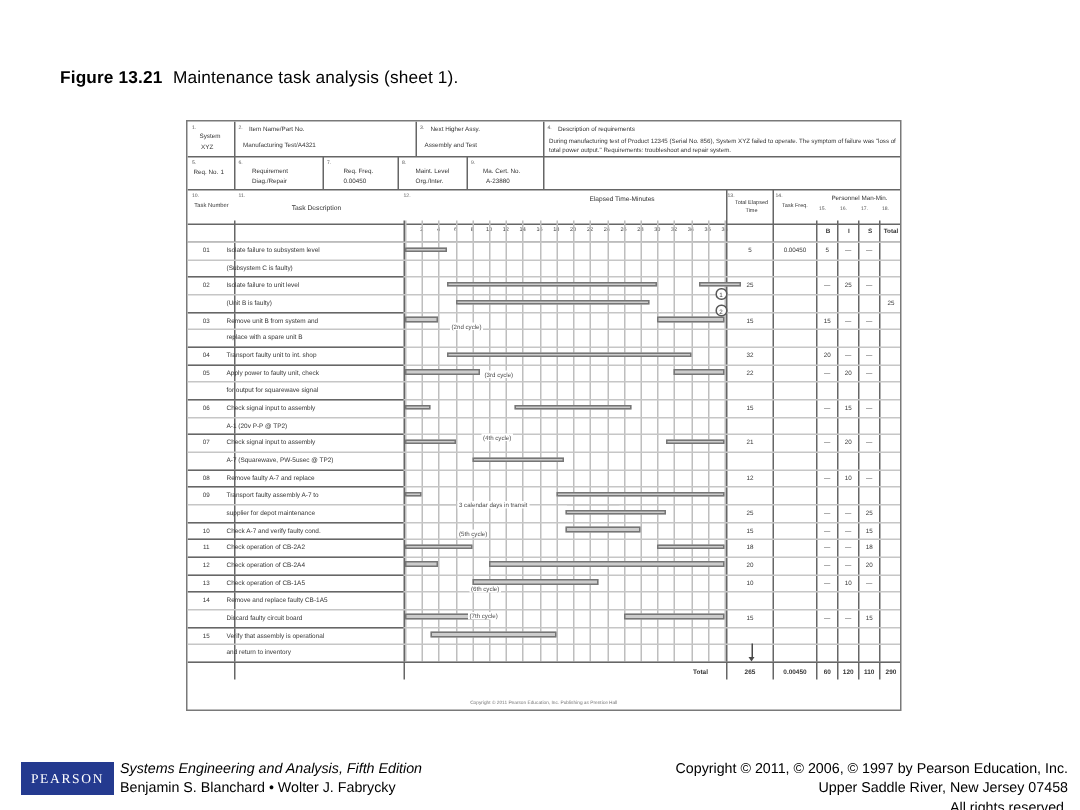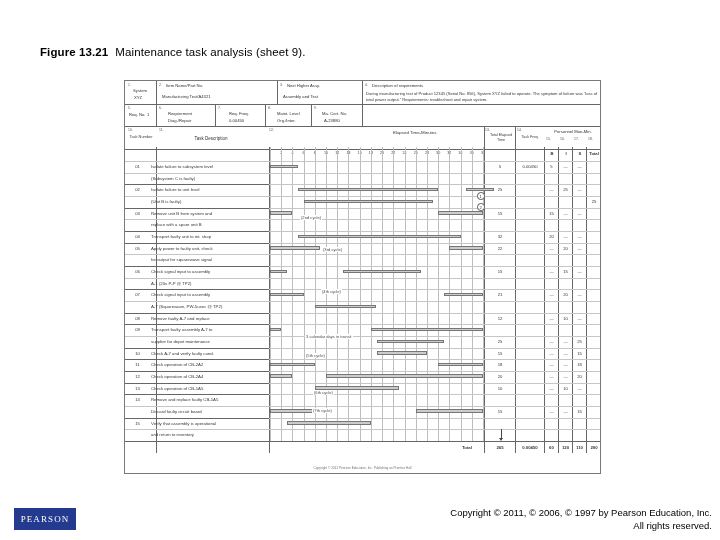--- a/index.html
+++ b/index.html
@@ -226,21 +226,21 @@
     font-size: 9.5px;
     line-height: 13px;
     text-align: right;
     white-space: nowrap;
   }
 </style>
 </head>
 <body>
 
 <div class="figure-caption">
-  <span class="fig-label">Figure 13.21</span><span class="fig-title">Maintenance task analysis (sheet 9).</span>
+  <span class="fig-label">Figure 13.21</span><span class="fig-title">Maintenance task analysis (sheet 1).</span>
 </div>
 
 <div class="sheet blur">
 
   <div class="hline dark" style="left:0; top:23px; width:477px;"></div>
   <div class="hline dark" style="left:0; top:45px; width:477px;"></div>
   <div class="hline dark" style="left:0; top:68px; width:477px;"></div>
   <div class="hline dark" style="left:0; top:80px; width:477px;"></div>
 
   <div class="vline dark" style="left:31px; top:0; height:23px;"></div>
@@ -620,17 +620,22 @@
   <div class="totals-val" style="left:461px; top:364px; width:16px;">290</div>
 
   <div class="arrow-stem" style="left:376px; top:348px; height:10px;"></div>
   <div class="arrow-down" style="left:374px; top:357px;"></div>
 
   <div class="sheet-credit">Copyright © 2011 Pearson Education, Inc. Publishing as Prentice Hall</div>
 </div>
 
 <div class="footer">
   <div class="pearson-logo">PEARSON</div>
+  <div class="footer-book">
+    <div class="title">Systems Engineering and Analysis, Fifth Edition</div>
+    <div>Benjamin S. Blanchard • Wolter J. Fabrycky</div>
+  </div>
   <div class="footer-copy">
     <div>Copyright © 2011, © 2006, © 1997 by Pearson Education, Inc.</div>
+    <div>Upper Saddle River, New Jersey 07458</div>
     <div>All rights reserved.</div>
   </div>
 </div>
 
 </body></html>

